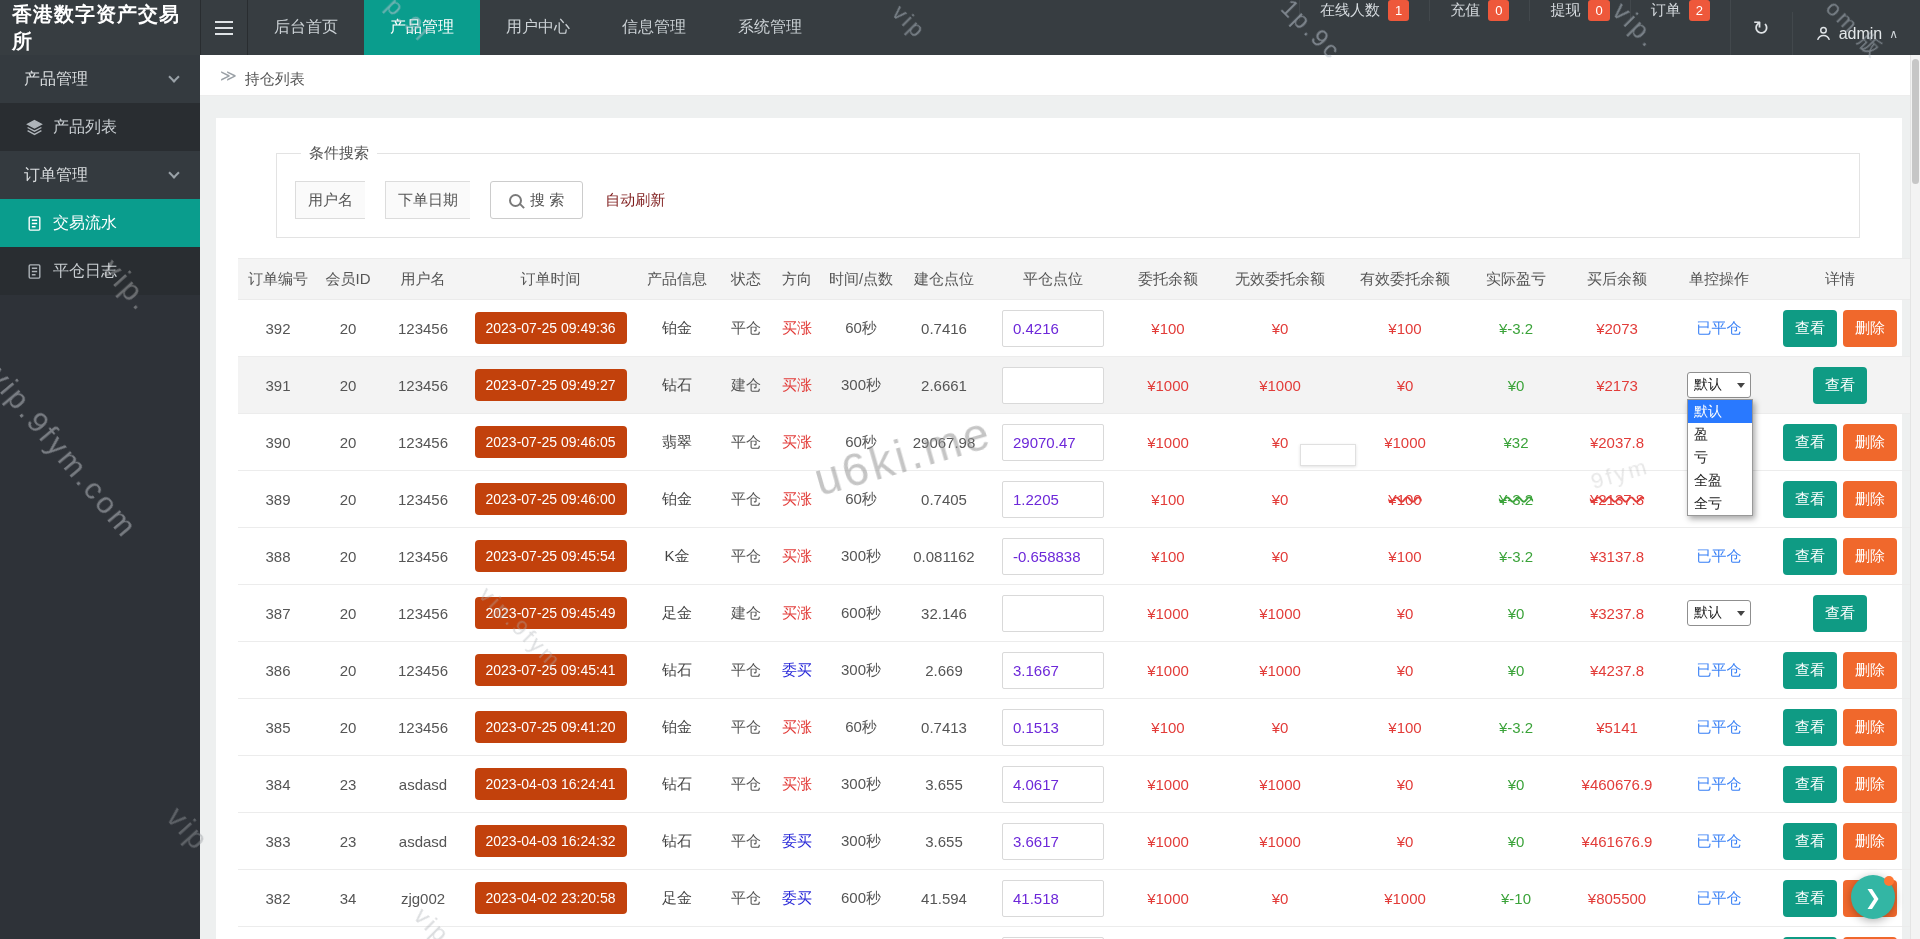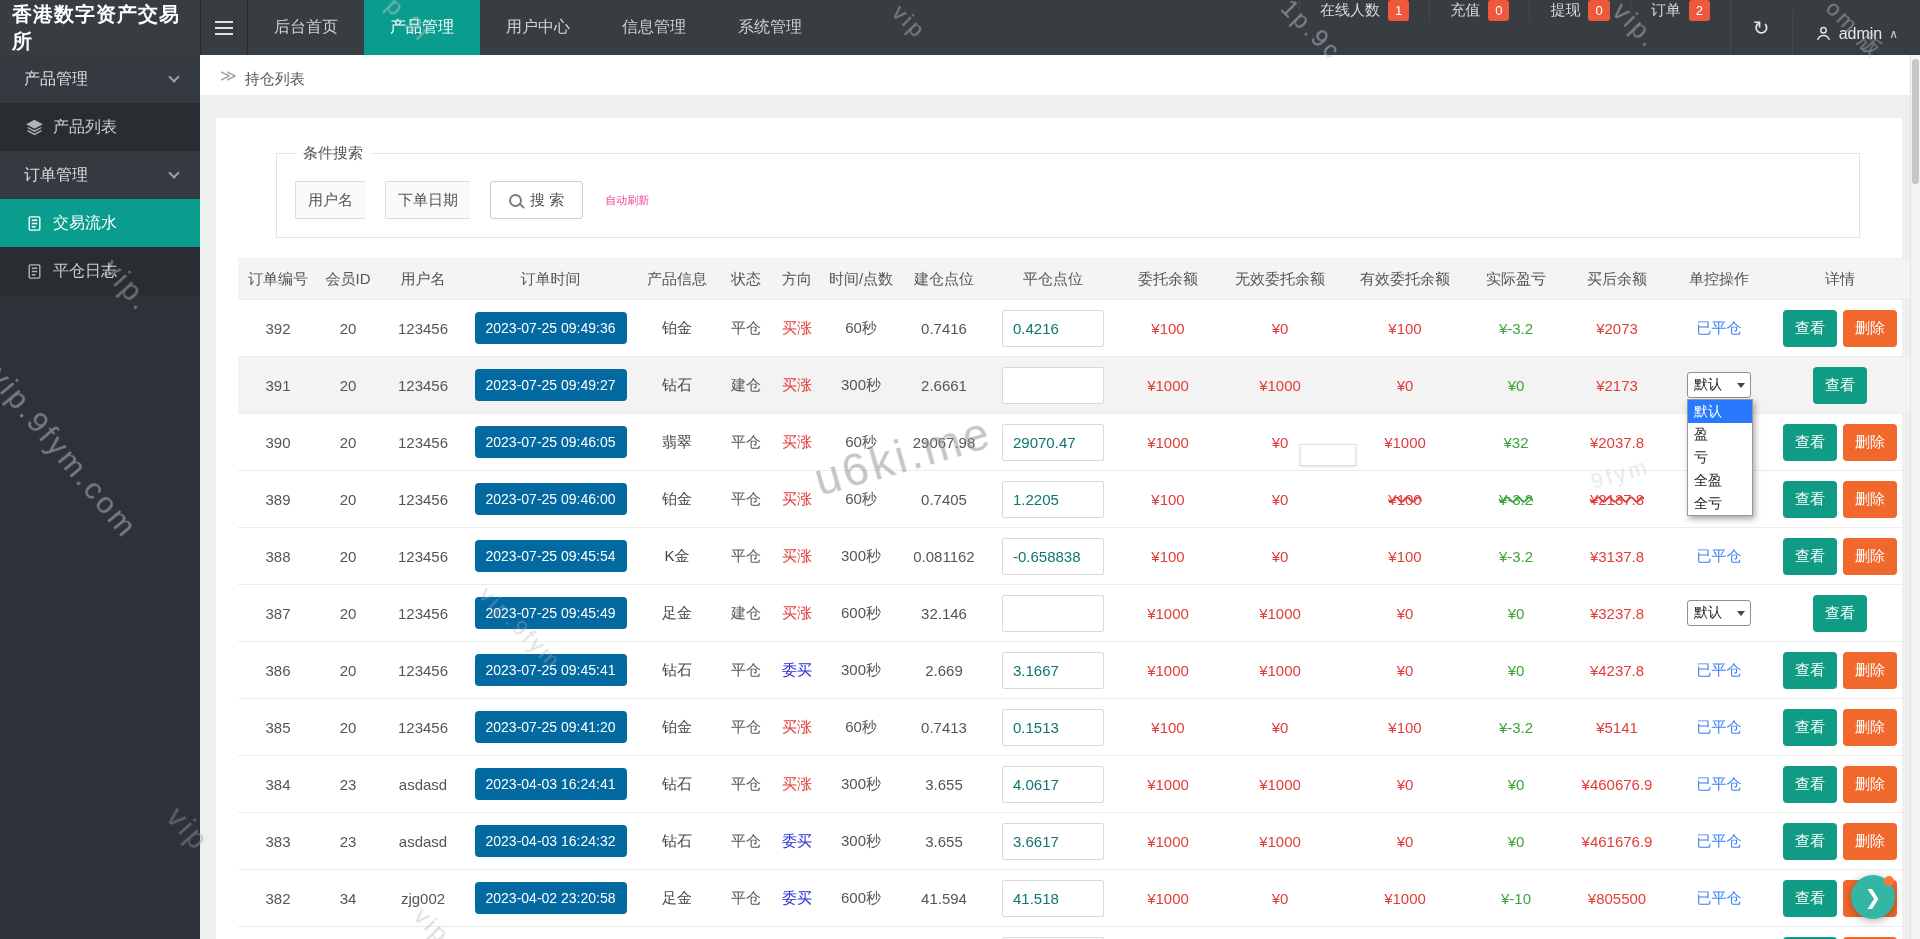--- a/index.html
+++ b/index.html
@@ -33,44 +33,44 @@
   
   .breadcrumb-bar { position:fixed; top:55px; left:200px; right:0; height:41px; background:#fff; display:flex; align-items:center; padding-left:20px; z-index:20; border-bottom:1px solid #ededed; }
   .bc-arrow { color:#9aa0a6; font-size:16px; margin-right:8px; }
   .bc-text { color:#555; font-size:15px;margin-top:8px; }
 
   
   .main { position:absolute; top:96px; left:200px; right:0; bottom:0; background:#eef0f0; padding:22px 18px 0 16px; }
   .card { background:#fff; min-height:1100px; padding:20px 22px; }
 
   fieldset.search-fs { border:1px solid #e3e3e3; margin:6px 20px 0 38px; padding:10px 18px 18px; }
-  fieldset.search-fs legend { font-size:15px; color:#555; padding:0 8px; }
+  fieldset.search-fs legend { font-size:15px; color:#555; padding:0 8px; margin-left:6px; }
   .search-row { display:flex; align-items:center; margin-top:8px; }
   .input-group { display:flex; align-items:stretch; height:38px; margin-right:20px; }
   .addon { display:flex; align-items:center; padding:0 12px; border:1px solid #dcdcdc; border-right:none; background:#fafafa; color:#555; font-size:15px; white-space:nowrap; }
   .input-group input { width:218px; border:1px solid #dcdcdc; padding:0 10px; font-size:15px; color:#333; outline:none; font-family:inherit; }
   .input-group input::placeholder { color:#b8b8b8; }
   .search-btn { display:flex; align-items:center; gap:8px; height:38px; padding:0 18px; background:#fff; border:1px solid #ccc; border-radius:3px; font-size:15px; color:#555; cursor:pointer; margin-right:22px; }
   .mag { position:relative; width:13px; height:13px; border:2px solid #7a7a7a; border-radius:50%; display:inline-block; }
   .mag::after { content:""; position:absolute; width:6px; height:2px; background:#7a7a7a; transform:rotate(45deg); right:-5px; bottom:-2px; }
-  .auto-refresh { color:#ec4899; font-size:11px; cursor:pointer; }
+  .auto-refresh { color:#7f1d1d; font-size:15px; cursor:pointer; }
 
   
   table.pos-table { width:100%; border-collapse:collapse; table-layout:fixed; margin-top:20px; }
   .pos-table th { background:#f4f4f4; height:41px; font-weight:normal; font-size:15px; color:#555; border-top:1px solid #ebebeb; border-bottom:1px solid #ebebeb; }
   .pos-table td { height:57px; text-align:center; font-size:15px; color:#555; border-bottom:1px solid #ececec; overflow:visible; }
   tr.highlighted td { background:#f3f3f3; }
-  .time-btn { background:#0369a1; color:#fff; border:none; border-radius:4px; padding:8px 11px; font-size:14px; cursor:pointer; white-space:nowrap; font-family:inherit; }
+  .time-btn { background:#c2410c; color:#fff; border:none; border-radius:4px; padding:8px 11px; font-size:14px; cursor:pointer; white-space:nowrap; font-family:inherit; }
   .dir-red { color:#e23c39; }
   .dir-blue { color:#2929d8; }
   .money-red { color:#e23c39; }
   .money-green { color:#3ba33a; }
   .scribble { text-decoration:line-through; text-decoration-style:wavy; text-decoration-thickness:2px; }
   .closed-text { color:#3b82f6; }
-  .close-input { width:102px; height:37px; border:1px solid #d9d9d9; border-radius:2px; padding:0 10px; font-size:15px; color:#0f766e; outline:none; font-family:inherit; }
+  .close-input { width:102px; height:37px; border:1px solid #d9d9d9; border-radius:2px; padding:0 10px; font-size:15px; color:#6d28d9; outline:none; font-family:inherit; }
   .view-btn { background:#0f9b84; color:#fff; border:none; border-radius:4px; padding:9px 12px; font-size:15px; cursor:pointer; font-family:inherit; }
   .del-btn { background:#f0682c; color:#fff; border:none; border-radius:4px; padding:9px 12px; font-size:15px; cursor:pointer; margin-left:6px; font-family:inherit; }
   .ctrl-wrap { position:relative; display:inline-block; }
   .select-box { display:inline-flex; align-items:center; justify-content:space-between; width:64px; height:26px; border:1px solid #8f8f8f; border-radius:3px; background:#fff; padding:0 5px 0 6px; font-size:14px; color:#222; cursor:pointer; }
   .select-box .tri { width:0; height:0; border-left:4px solid transparent; border-right:4px solid transparent; border-top:5px solid #444; }
   .dropdown-list { position:absolute; top:27px; left:0; width:66px; background:#fff; border:1px solid #999; box-shadow:2px 3px 6px rgba(0,0,0,.35); z-index:100; }
   .dropdown-list .opt { height:23px; line-height:23px; font-size:14px; color:#222; text-align:left; padding-left:6px; cursor:pointer; }
   .dropdown-list .opt.sel { background:#2979ff; color:#fff; }
 
   

